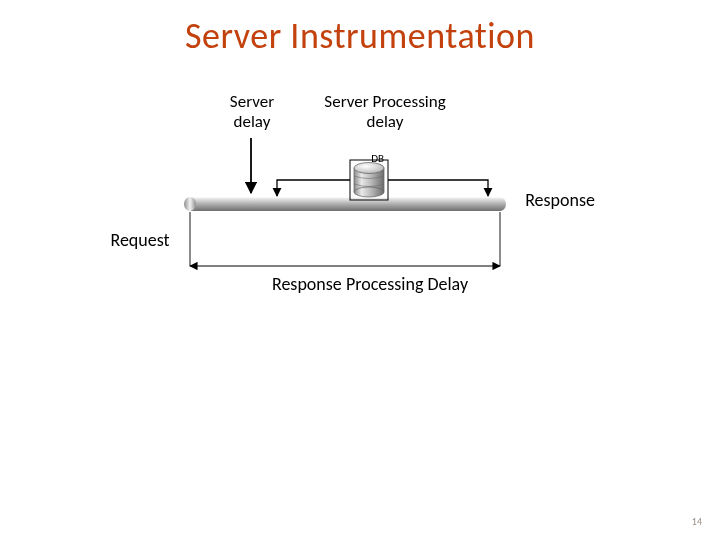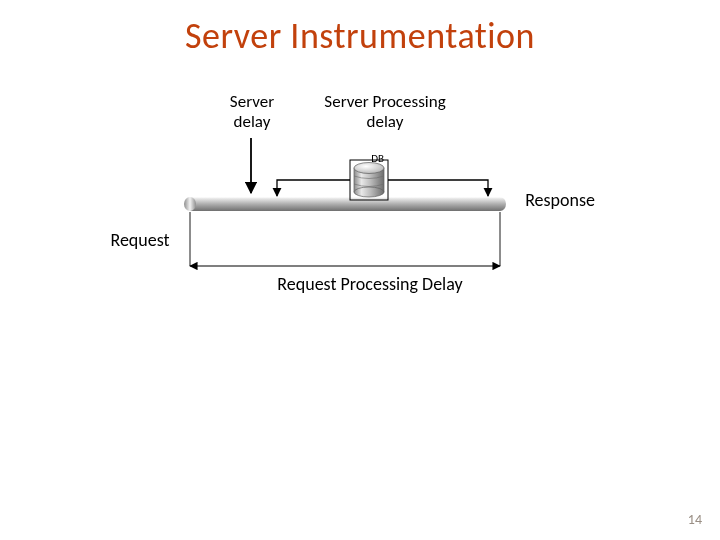--- a/index.html
+++ b/index.html
@@ -42,21 +42,21 @@
     color: #000;
     z-index: 5;
   }
   .request-label  { top: 190px; left: 100px; width: 80px; font-size: 18px; margin-top: 40px; }
   .response-label { top: 190px; left: 505px; width: 90px; font-size: 18px; text-align: right; }
   .bottom-span-label { top: 274px; left: 260px; width: 220px; font-size: 18px; }
   .page-number {
     position: absolute;
     right: 18px;
     bottom: 12px;
-    font-size: 14px;
+    font-size: 10px;
     color: #9a8f85;
   }
 
   
   svg.diagram {
     position: absolute;
     top: 0; left: 0;
     width: 720px; height: 540px;
     overflow: visible;
   }
@@ -64,21 +64,21 @@
 </head>
 <body>
 
 <div class="title">Server Instrumentation</div>
 
 <div class="label server-delay-label">Server delay</div>
 <div class="label query-delay-label">Server Processing delay</div>
 <div class="db-label">DB</div>
 <div class="label request-label">Request</div>
 <div class="label response-label">Response</div>
-<div class="label bottom-span-label">Request Processing Delay</div>
+<div class="label bottom-span-label">Response Processing Delay</div>
 
 <svg class="diagram" xmlns="http://www.w3.org/2000/svg">
   <defs>
 
     <linearGradient id="barGrad" x1="0" y1="0" x2="0" y2="1">
       <stop offset="0%" stop-color="#ffffff"></stop>
       <stop offset="12%" stop-color="#e6e6e6"></stop>
       <stop offset="55%" stop-color="#a8a8a8"></stop>
       <stop offset="100%" stop-color="#6f6f6f"></stop>
     </linearGradient>

